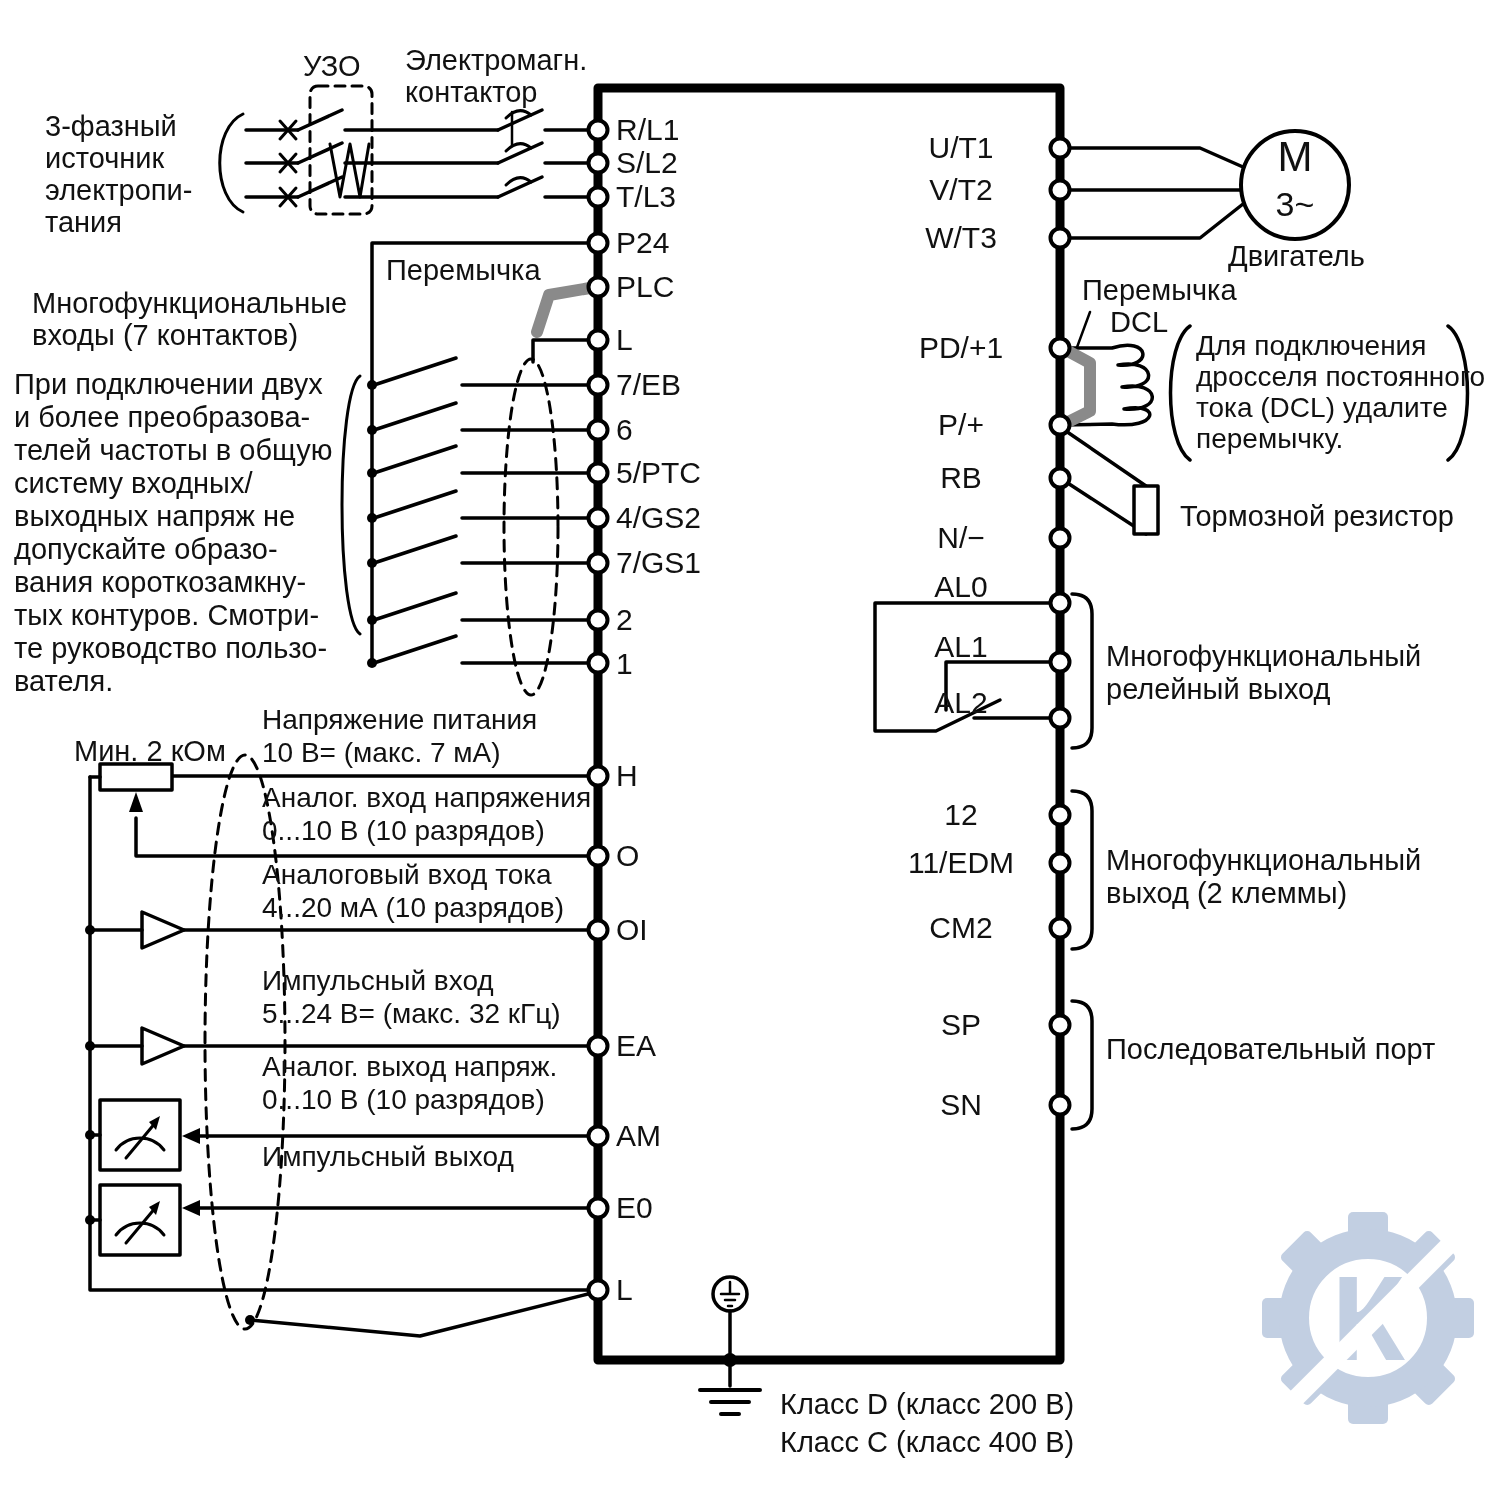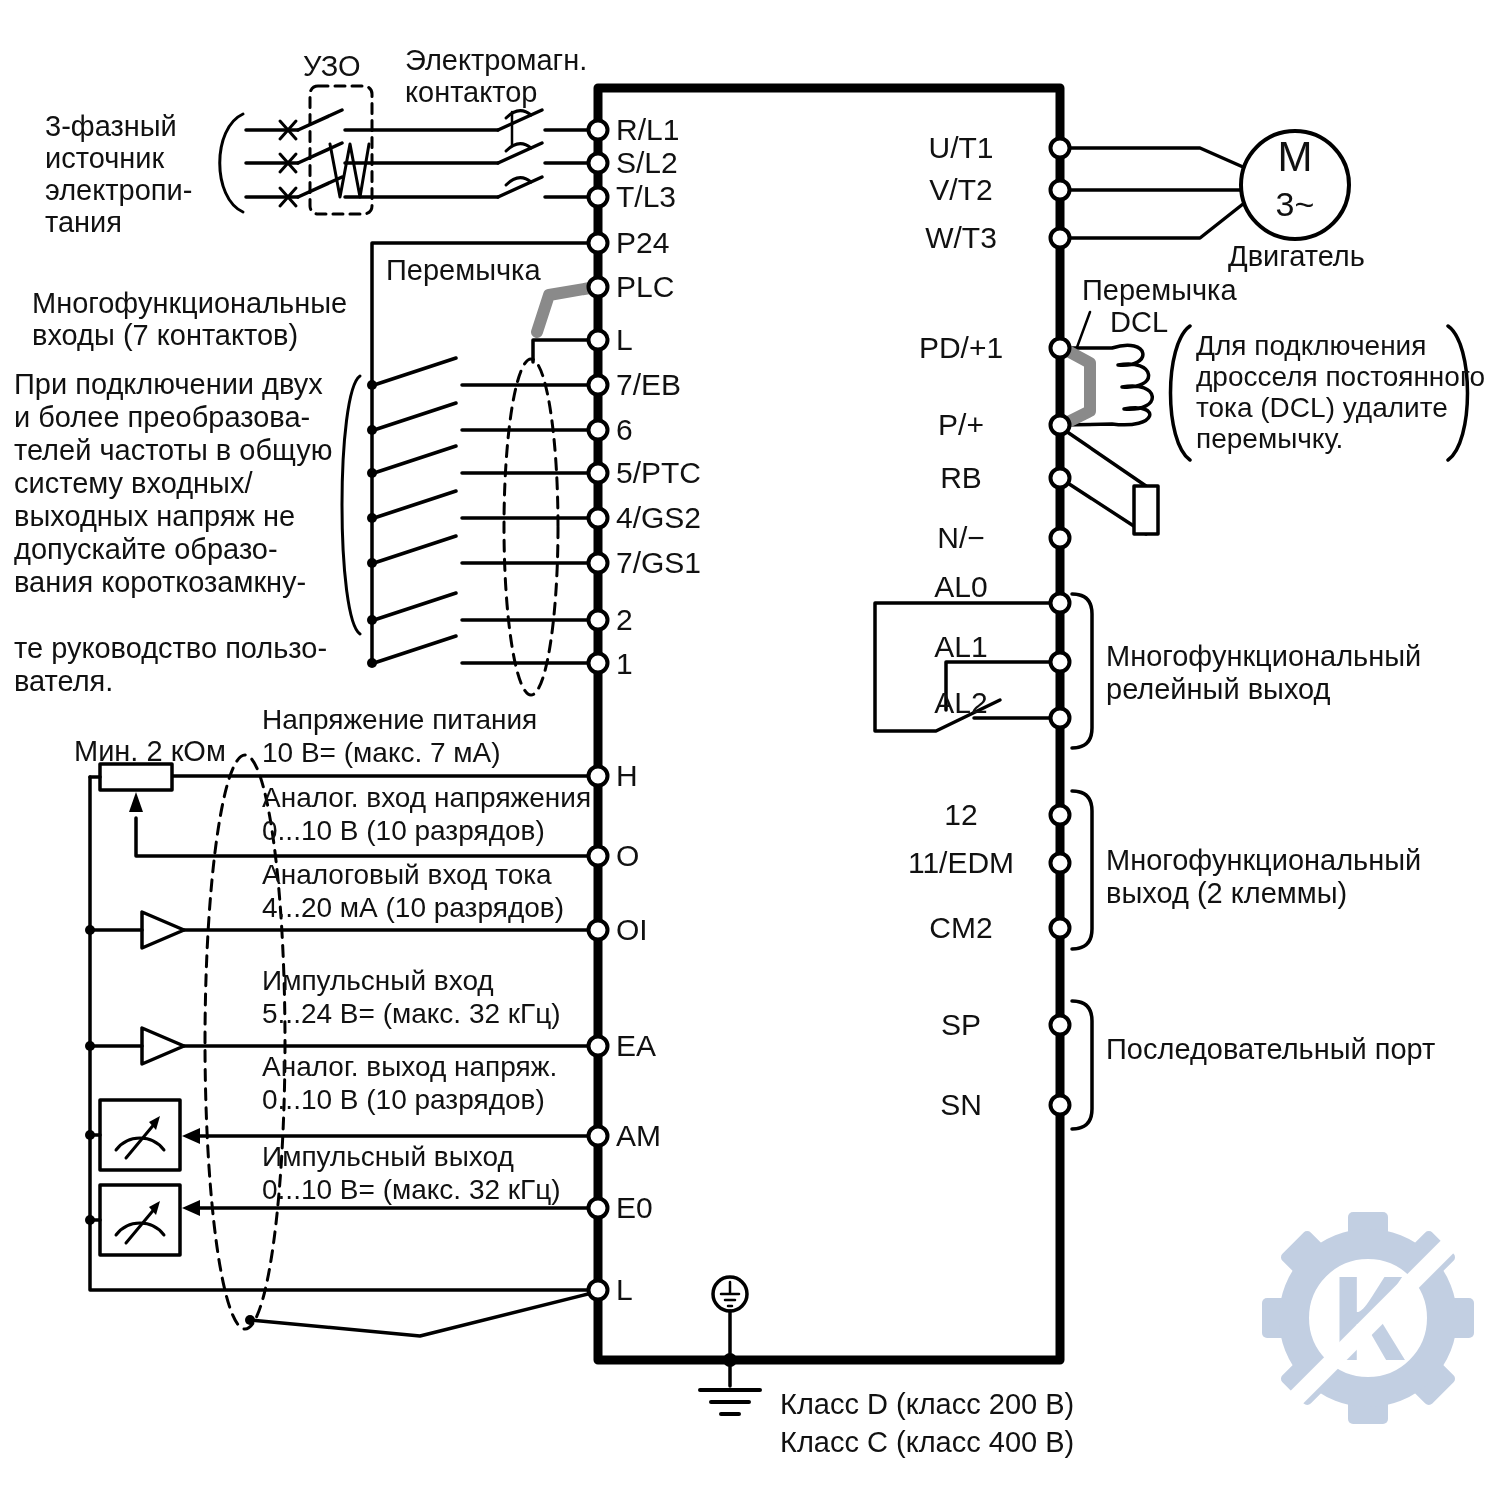--- a/index.html
+++ b/index.html
@@ -239,20 +239,21 @@
 <div class="t" style="left:32px;top:287px">Многофункциональные</div>
 <div class="t" style="left:32px;top:319px">входы (7 контактов)</div>
 
 <div class="t" style="left:14px;top:368px">При подключении двух</div>
 <div class="t" style="left:14px;top:401px">и более преобразова-</div>
 <div class="t" style="left:14px;top:434px">телей частоты в общую</div>
 <div class="t" style="left:14px;top:467px">систему входных/</div>
 <div class="t" style="left:14px;top:500px">выходных напряж не</div>
 <div class="t" style="left:14px;top:533px">допускайте образо-</div>
 <div class="t" style="left:14px;top:566px">вания короткозамкну-</div>
+<div class="t" style="left:14px;top:599px">тых контуров. Смотри-</div>
 <div class="t" style="left:14px;top:632px">те руководство пользо-</div>
 <div class="t" style="left:14px;top:665px">вателя.</div>
 
 <div class="t" style="left:74px;top:735px">Мин. 2 кОм</div>
 
 <div class="cap" style="top:703px">
   <div>Напряжение питания</div>
   <div>10 В= (макс. 7 мА)</div>
 </div>
 <div class="cap" style="top:781px">
@@ -266,21 +267,20 @@
 <div class="cap" style="top:964px">
   <div>Импульсный вход</div>
   <div>5...24 В= (макс. 32 кГц)</div>
 </div>
 <div class="cap" style="top:1050px">
   <div>Аналог. выход напряж.</div>
   <div>0...10 В (10 разрядов)</div>
 </div>
 <div class="cap" style="top:1140px">
   <div>Импульсный выход</div>
-  <div>0...10 В= (макс. 32 кГц)</div>
 </div>
 
 <div class="t term" style="left:616px;top:113px">R/L1</div>
 <div class="t term" style="left:616px;top:146px">S/L2</div>
 <div class="t term" style="left:616px;top:180px">T/L3</div>
 <div class="t term" style="left:616px;top:226px">P24</div>
 <div class="t term" style="left:616px;top:270px">PLC</div>
 <div class="t term" style="left:616px;top:323px">L</div>
 <div class="t term" style="left:616px;top:368px">7/EB</div>
 <div class="t term" style="left:616px;top:413px">6</div>
@@ -318,20 +318,21 @@
 <div class="t" style="left:1228px;top:240px">Двигатель</div>
 
 <div class="t" style="left:1082px;top:274px">Перемычка</div>
 <div class="t" style="left:1110px;top:306px">DCL</div>
 
 <div class="t sm" style="left:1196px;top:330px">Для подключения</div>
 <div class="t sm" style="left:1196px;top:361px">дросселя постоянного</div>
 <div class="t sm" style="left:1196px;top:392px">тока (DCL) удалите</div>
 <div class="t sm" style="left:1196px;top:423px">перемычку.</div>
 
+<div class="t" style="left:1180px;top:500px">Тормозной резистор</div>
 
 <div class="t" style="left:1106px;top:640px">Многофункциональный</div>
 <div class="t" style="left:1106px;top:673px">релейный выход</div>
 <div class="t" style="left:1106px;top:844px">Многофункциональный</div>
 <div class="t" style="left:1106px;top:877px">выход (2 клеммы)</div>
 <div class="t" style="left:1106px;top:1033px">Последовательный порт</div>
 
 <div class="t" style="left:780px;top:1388px">Класс D (класс 200 В)</div>
 <div class="t" style="left:780px;top:1426px">Класс C (класс 400 В)</div>
 

